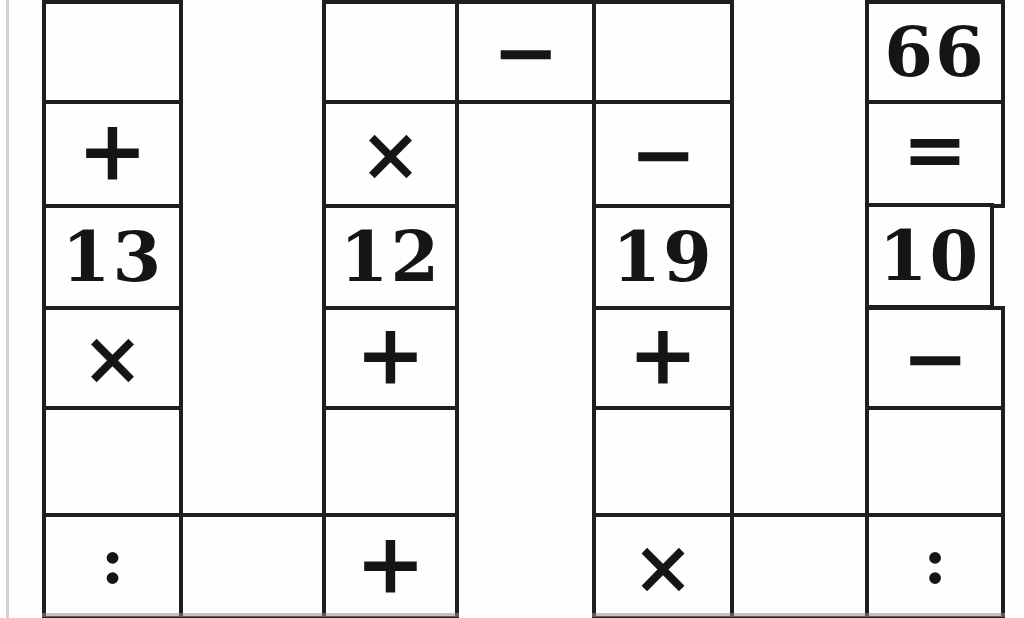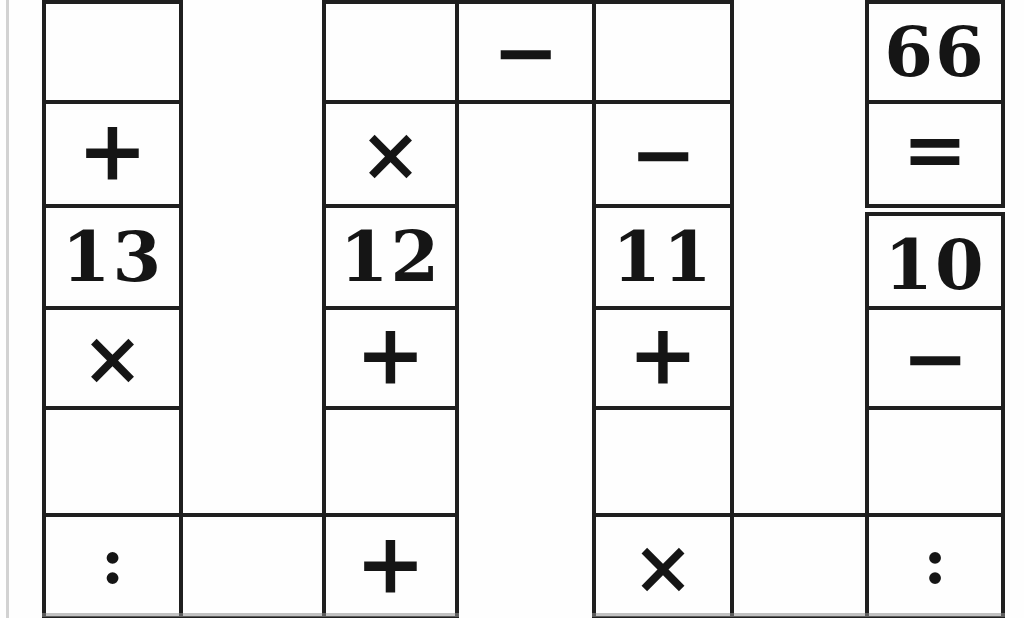--- a/index.html
+++ b/index.html
@@ -88,23 +88,23 @@
       <div class="cell op-eq" style="left: 865px; top: 100px; width: 140px; height: 108px;">
         <span>=</span>
       </div>
       <div class="cell num" style="left: 42px; top: 204px; width: 141px; height: 106px; text-align: right;">
         <span>13</span>
       </div>
       <div class="cell num" style="left: 322px; top: 204px; width: 137px; height: 106px;">
         <span>12</span>
       </div>
       <div class="cell num" style="left: 592px; top: 204px; width: 142px; height: 106px;">
-        <span>11</span>
+        <span>19</span>
       </div>
-      <div class="cell num" style="left: 865px; top: 212px; width: 140px; height: 106px;">
+      <div class="cell num" style="left: 865px; top: 203px; width: 129px; height: 106px;">
         <span>10</span>
       </div>
       <div class="cell op-times" style="left: 42px; top: 306px; width: 141px; height: 104px;">
         <span>×</span>
       </div>
       <div class="cell op-plus" style="left: 322px; top: 306px; width: 137px; height: 104px;">
         <span>+</span>
       </div>
       <div class="cell op-plus" style="left: 592px; top: 306px; width: 142px; height: 104px;">
         <span>+</span>

